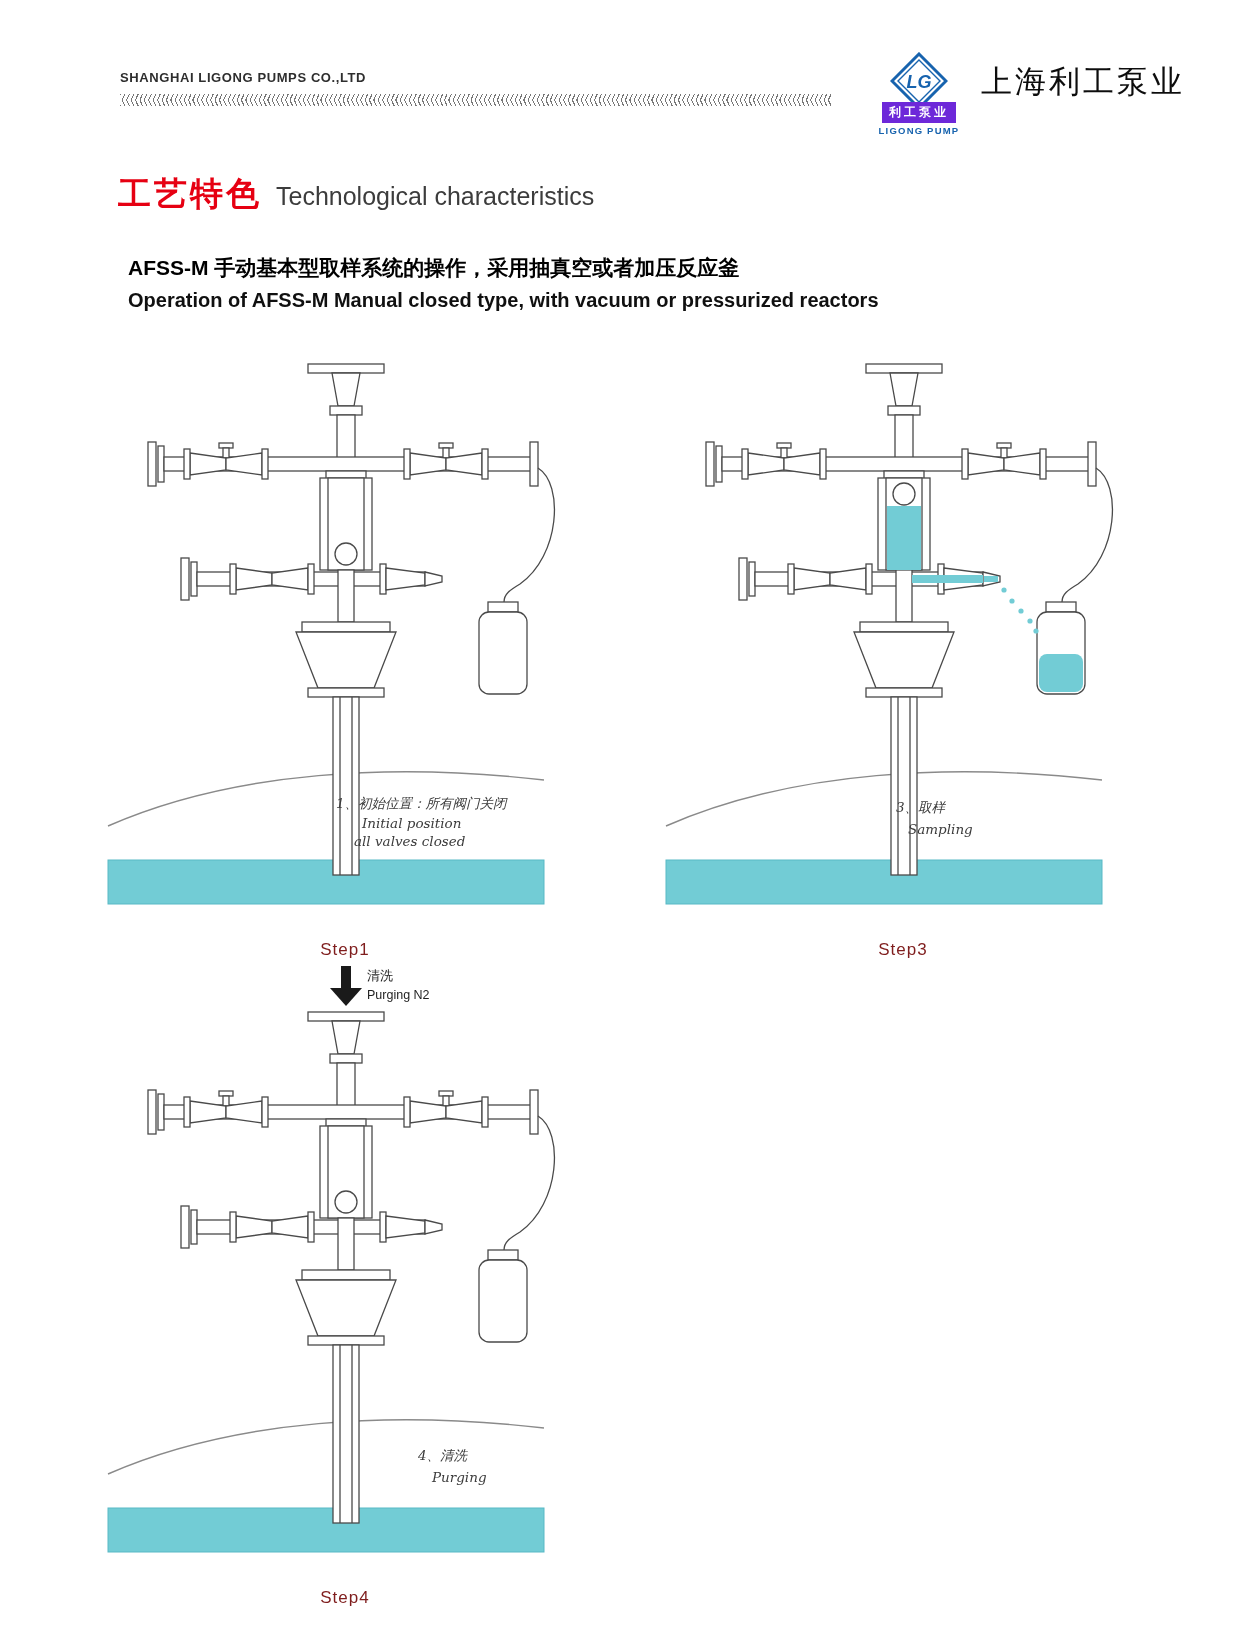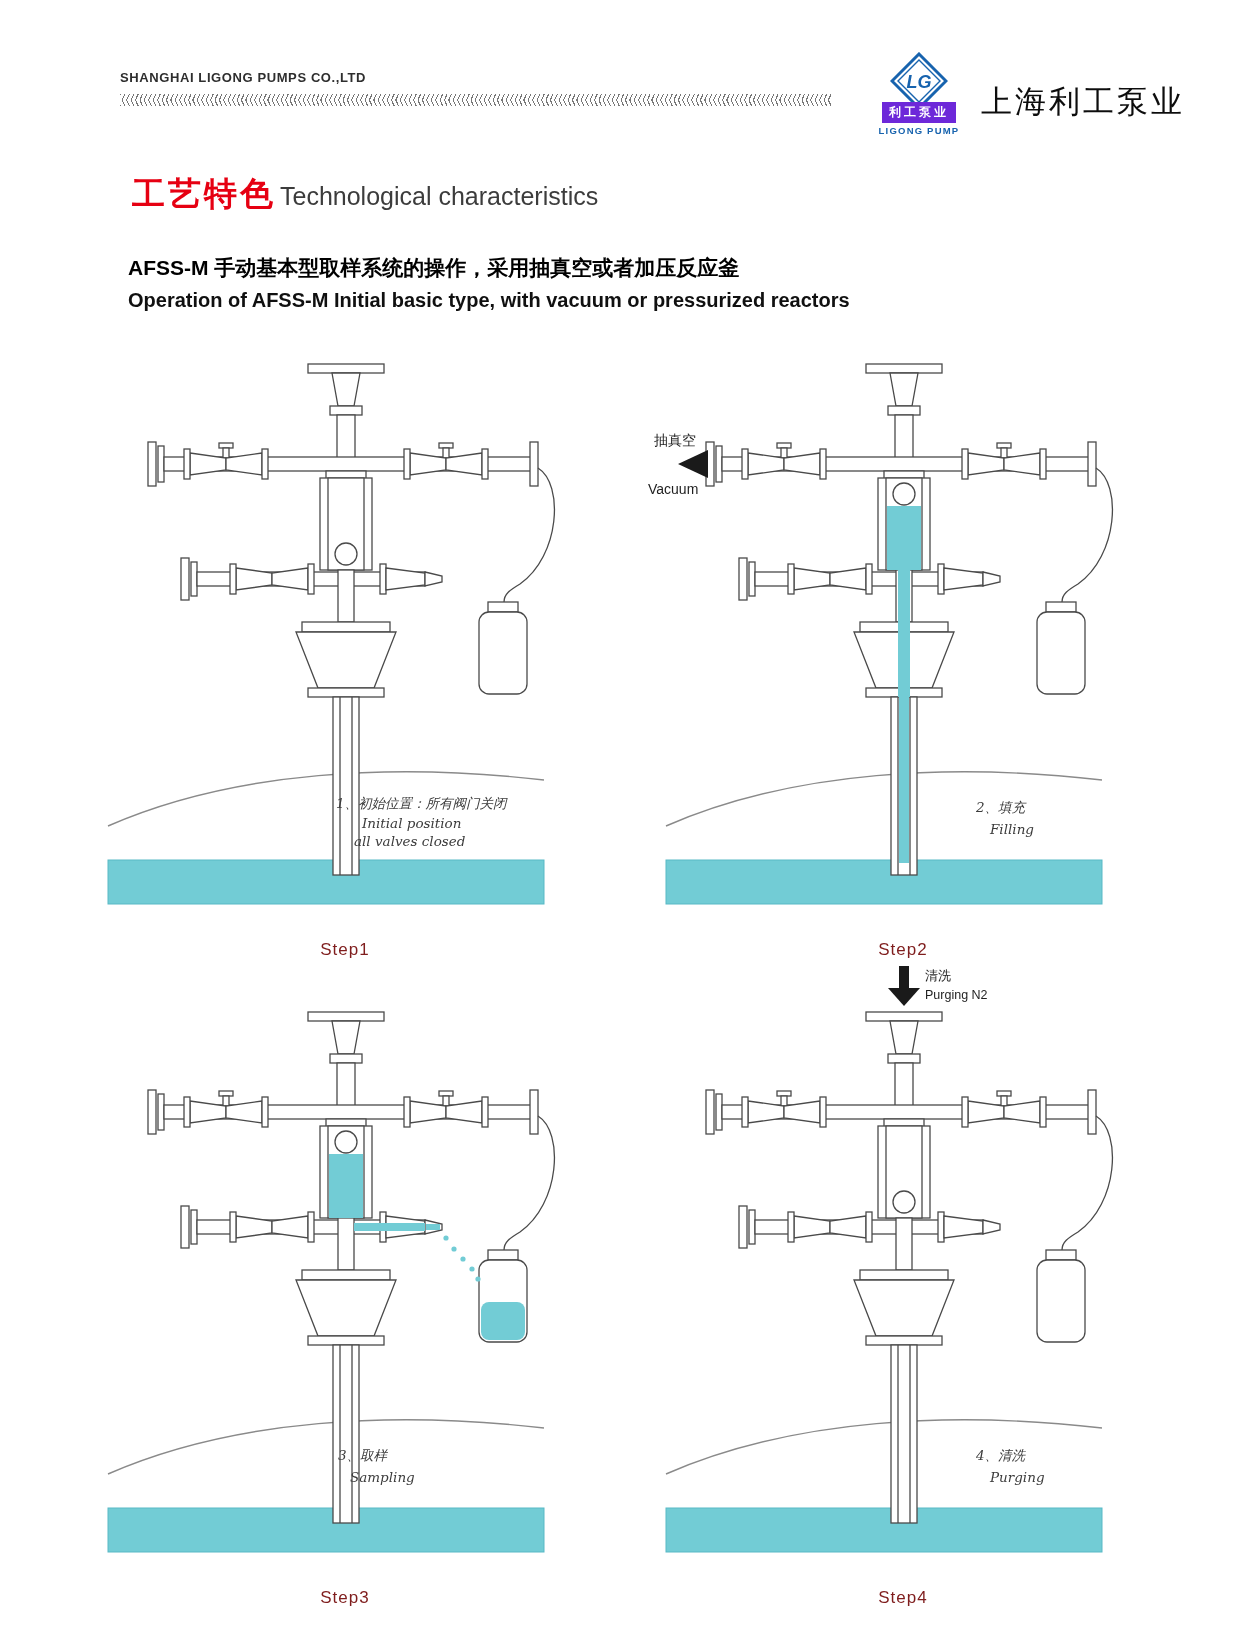--- a/index.html
+++ b/index.html
@@ -10,29 +10,29 @@
   .header{position:absolute;top:58px;left:120px;right:55px;}
   .header-row{display:flex;justify-content:space-between;align-items:flex-start;}
   .company{font-size:13px;font-weight:700;letter-spacing:.6px;color:#2e2e2e;padding-top:12px;}
   .chevrons{width:712px;height:12px;margin-top:9px;
     background:
       repeating-linear-gradient(115deg,#777 0 1px,transparent 1px 4px),
       repeating-linear-gradient(65deg,#777 0 1px,transparent 1px 4px);
     background-size:100% 6px,100% 6px;
     background-position:0 0,0 6px;
     background-repeat:repeat-x,repeat-x;}
-  .logo-wrap{display:flex;align-items:center;gap:14px;margin-top:-6px;}
+  .logo-wrap{display:flex;gap:14px;margin-top:-6px;}
   .logo-col{display:flex;flex-direction:column;align-items:center;width:96px;}
   .logo-cnbox{background:#6d28d9;color:#fff;font-size:12px;font-weight:700;letter-spacing:3px;
     padding:2px 7px;margin-top:-8px;white-space:nowrap;}
   .logo-en{color:#1763AE;font-size:9.5px;font-weight:700;letter-spacing:1.2px;margin-top:2px;white-space:nowrap;}
   .brand-cn{font-size:31px;color:#0d0d0d;letter-spacing:3px;font-weight:400;line-height:1;padding-top:14px;}
 
   
-  .title-block{position:absolute;top:172px;left:132px;display:flex;align-items:baseline;gap:4px;}
+  .title-block{position:absolute;top:172px;left:118px;display:flex;align-items:baseline;gap:14px;}
   .title-cn{color:#E60012;font-size:33px;font-weight:800;letter-spacing:3px;}
   .title-en{color:#3c3c3c;font-size:25px;font-weight:400;}
 
   .subtitle-block{position:absolute;top:252px;left:128px;line-height:1.55;}
   .subtitle-cn{font-size:21px;font-weight:800;color:#000;}
   .subtitle-en{font-size:20px;font-weight:800;color:#101010;}
 
   
   .grid{position:absolute;top:318px;left:86px;display:grid;
     grid-template-columns:492px 492px;column-gap:66px;row-gap:6px;}
@@ -67,21 +67,21 @@
     </div>
   </div>
 
   <div class="title-block">
     <span class="title-cn">工艺特色</span>
     <span class="title-en">Technological characteristics</span>
   </div>
 
   <div class="subtitle-block">
     <div class="subtitle-cn">AFSS-M 手动基本型取样系统的操作，采用抽真空或者加压反应釜</div>
-    <div class="subtitle-en">Operation of AFSS-M Initial basic type, with vacuum or pressurized reactors</div>
+    <div class="subtitle-en">Operation of AFSS-M Manual closed type, with vacuum or pressurized reactors</div>
   </div>
 
   <svg width="0" height="0" style="position:absolute" aria-hidden="true">
     <defs>
       <g id="asm">
         <rect x="22" y="542" width="436" height="44" fill="#72CCD5" stroke="#59b9c5" stroke-width="1"></rect>
         <path d="M 22,508 C 150,452 310,445 458,462" fill="none" stroke="#8a8a8a" stroke-width="1.4"></path>
         <line x1="260" y1="50" x2="260" y2="540" stroke="#9a9a9a" stroke-width="0.8" stroke-dasharray="9 3 2 3"></line>
         <g stroke="#4a4a4a" stroke-width="1.3" fill="#ffffff">
           <g>
@@ -154,42 +154,20 @@
         <circle cx="260" cy="236" r="11" fill="#fff" stroke="#4a4a4a" stroke-width="1.3"></circle>
         <g font-family="&quot;DejaVu Serif&quot;,&quot;Liberation Serif&quot;,serif" font-style="italic" fill="#3c3c3c">
           <text x="250" y="490" font-size="13.5">1、初始位置：所有阀门关闭</text>
           <text x="276" y="510" font-size="13.5">Initial position</text>
           <text x="268" y="528" font-size="13.5">all valves closed</text>
         </g>
       </svg>
       <div class="step-label">Step1</div>
     </div>
 
-    <div class="cell">
-      <svg width="470" height="620" viewBox="0 0 470 620">
-        <use href="#asm" xlink:href="#asm"></use>
-        <g fill="#72CCD5" stroke="none">
-          <rect x="243" y="188" width="34" height="64"></rect>
-          <rect x="254" y="252" width="12" height="52"></rect>
-          <rect x="254" y="304" width="12" height="75"></rect>
-          <rect x="255" y="379" width="10" height="166"></rect>
-        </g>
-        <circle cx="260" cy="176" r="11" fill="#fff" stroke="#4a4a4a" stroke-width="1.3"></circle>
-        <polygon points="34,146 64,132 64,160" fill="#1a1a1a"></polygon>
-        <g font-family="&quot;Liberation Sans&quot;,&quot;DejaVu Sans&quot;,sans-serif" fill="#1f1f1f">
-          <text x="10" y="127" font-size="14">抽真空</text>
-          <text x="4" y="176" font-size="14">Vacuum</text>
-        </g>
-        <g font-family="&quot;DejaVu Serif&quot;,&quot;Liberation Serif&quot;,serif" font-style="italic" fill="#3c3c3c">
-          <text x="332" y="494" font-size="13.5">2、填充</text>
-          <text x="346" y="516" font-size="13.5">Filling</text>
-        </g>
-      </svg>
-      <div class="step-label">Step2</div>
-    </div>
 
     <div class="cell">
       <svg width="470" height="620" viewBox="0 0 470 620">
         <use href="#asm" xlink:href="#asm"></use>
         <g fill="#72CCD5" stroke="none">
           <rect x="243" y="188" width="34" height="64"></rect>
           <rect x="268" y="257" width="71" height="8"></rect>
           <rect x="340" y="258" width="14" height="6"></rect>
           <rect x="395" y="336" width="44" height="38" rx="8"></rect>
           <circle cx="360" cy="272" r="2.6"></circle>

